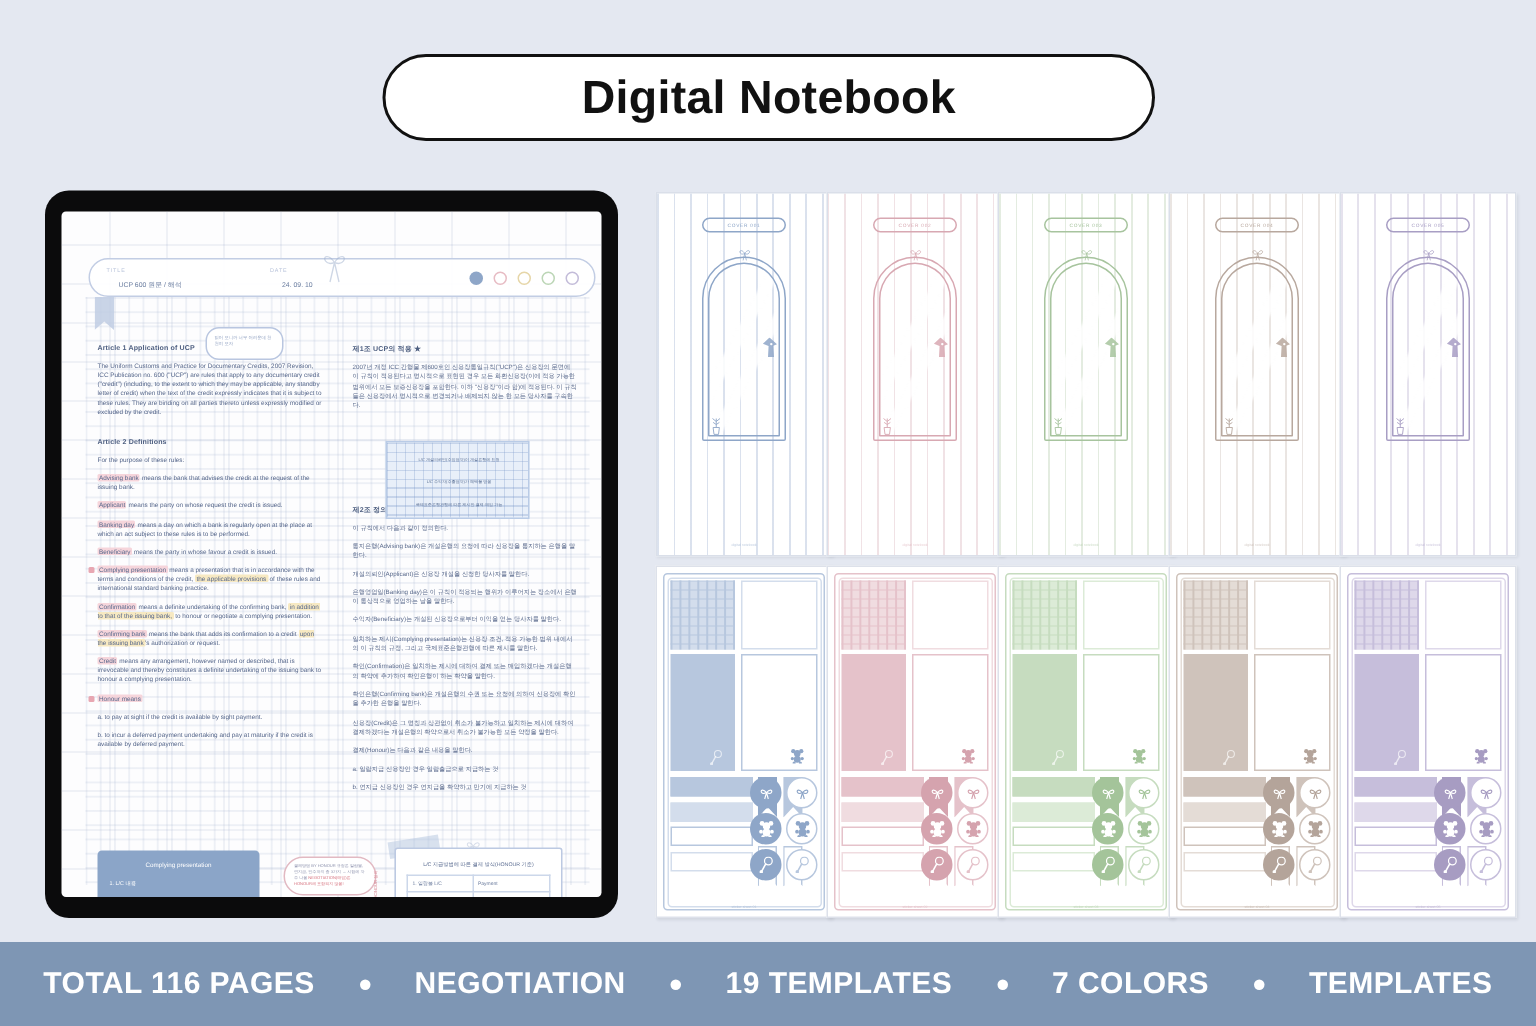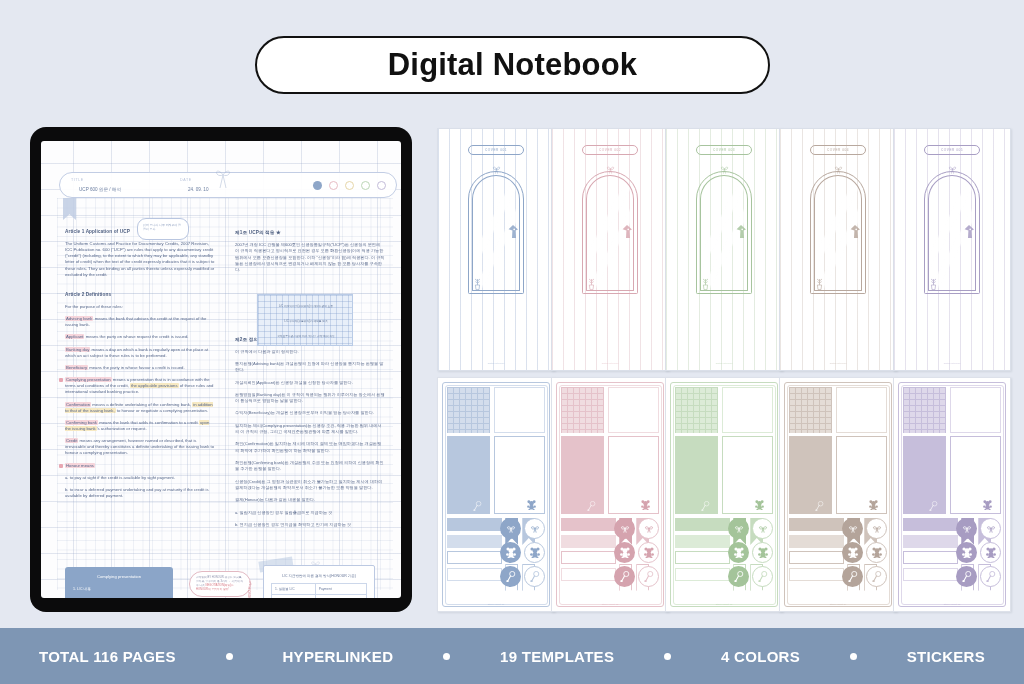--- a/index.html
+++ b/index.html
@@ -28,21 +28,21 @@
 
   
   #feature-bar {
     position: absolute;
     left: 0; bottom: 0; width: 1024px; height: 56px;
     background: #7e96b4;
     display: flex; align-items: center; justify-content: space-around;
     padding: 0 14px;
   }
   #feature-bar .feat {
-    color: #ffffff; font-size: 15px; font-weight: bold; letter-spacing: .3px;
+    color: #ffffff; font-size: 20px; font-weight: bold; letter-spacing: .3px;
     white-space: nowrap;
   }
   #feature-bar .dot {
     width: 7px; height: 7px; border-radius: 50%; background: #fff; flex: 0 0 auto;
   }
 
   
   #tablet {
     position: absolute;
     left: 30px; top: 127px;
@@ -972,20 +972,20 @@
           </div>
         </div>
         <div class="s-foot" style="color:#a79cc2;opacity:.5">sticker sheet 05</div>
       </div>
     </div>
 </div>
 
 <div id="feature-bar">
     <div class="feat">TOTAL 116 PAGES</div>
     <div class="dot"></div>
-    <div class="feat">HYPERLINKED</div>
+    <div class="feat">NEGOTIATION</div>
     <div class="dot"></div>
     <div class="feat">19 TEMPLATES</div>
     <div class="dot"></div>
-    <div class="feat">4 COLORS</div>
+    <div class="feat">7 COLORS</div>
     <div class="dot"></div>
-    <div class="feat">STICKERS</div>
+    <div class="feat">TEMPLATES</div>
   </div>
 
 </body></html>

